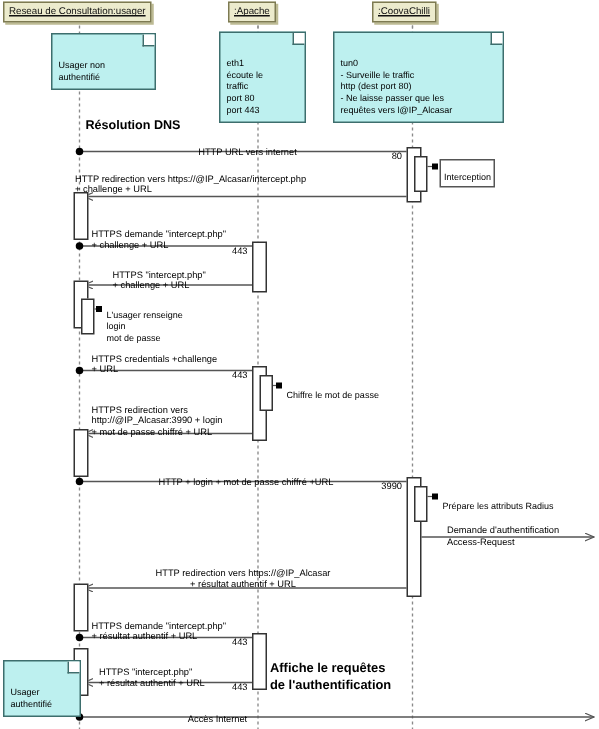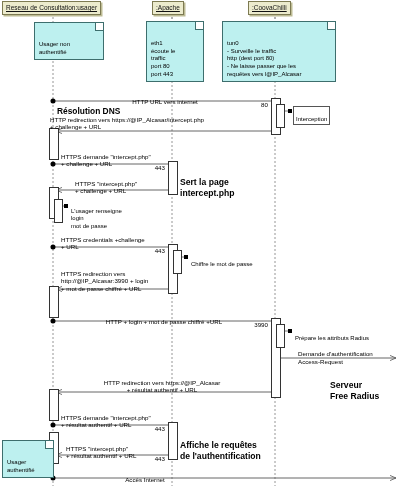--- a/index.html
+++ b/index.html
@@ -87,21 +87,20 @@
     font-weight:bold;
     line-height:11px;
     color:#000;
     white-space:pre-line;
   }
   .section-label{
     position:absolute;
     font-size:8.4px;
     font-weight:bold;
     color:#000;
-    margin-top:28px;
   }
   .side-label{
     position:absolute;
     font-size:8.6px;
     font-weight:bold;
     line-height:11.5px;
     white-space:pre-line;
     color:#000;
   }
   .ext-msg{
@@ -325,28 +324,20 @@
   <div class="snote-anchor" style="left:184px;top:255px;"></div>
   <div class="snote" style="left:189px;top:252px;border:none;">
     <span>Chiffre le mot de passe</span>
   </div>
 
   <div class="snote-anchor" style="left:288px;top:329px;"></div>
   <div class="snote" style="left:293px;top:326px;border:none;">
     <span>Prépare les attributs Radius</span>
   </div>
 
-  <div class="bold-note" style="left:180px;top:166px;">
-    <span>Sert la page
-intercept.php</span>
-  </div>
 
   <div class="bold-note" style="left:180px;top:429px;">
     <span>Affiche le requêtes
 de l'authentification</span>
   </div>
 
-  <div class="side-label" style="left:330px;top:368px;">
-    <span>Serveur
-Free Radius</span>
-  </div>
 
 </div>
 
 </body></html>

